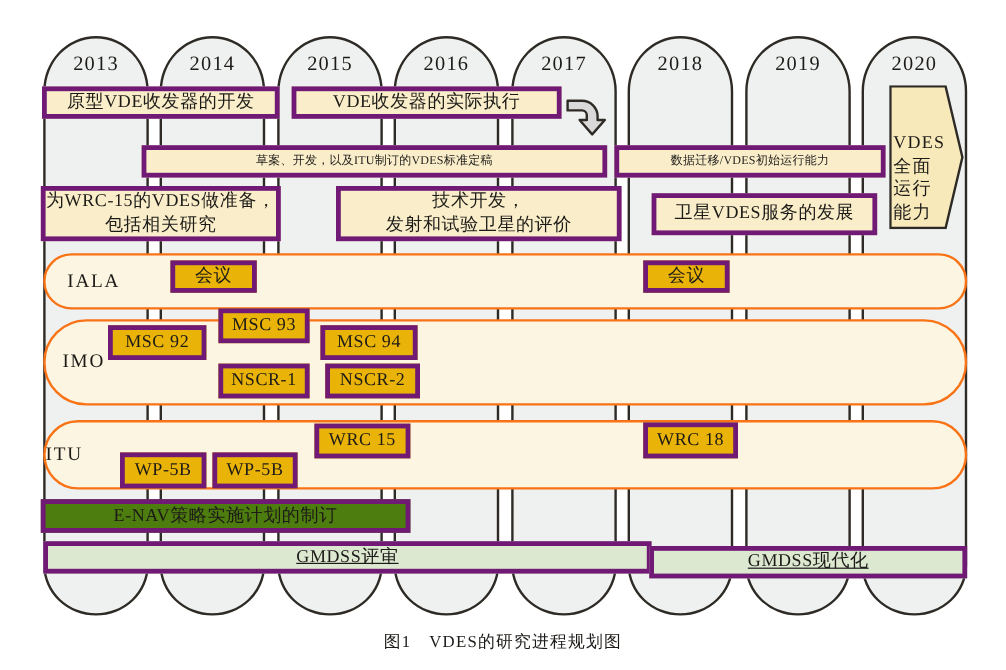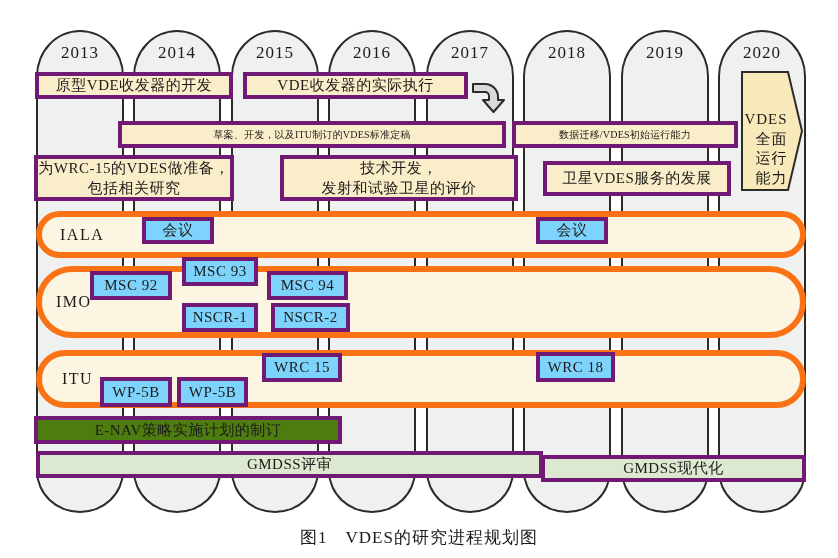--- a/index.html
+++ b/index.html
@@ -6,45 +6,45 @@
   body{font-family:"Liberation Serif","DejaVu Serif",serif;color:#1d1b18;}
   .stage{position:relative;width:838px;height:558px;background:#ffffff;overflow:hidden;}
 
   
   .ycol{position:absolute;top:30px;width:88px;height:483px;background:#eef1ef;
         border:2px solid #2e2a25;border-radius:44px 44px 44px 44px / 46px 46px 42px 42px;
         z-index:1;box-sizing:border-box;}
   .year{margin-top:11px;text-align:center;font-size:17px;letter-spacing:1px;}
 
   
-  .orgbar{position:absolute;left:36px;width:770px;background:#fcf5e1;border:6px solid #f97316;
+  .orgbar{position:absolute;left:36px;width:770px;background:#fcf5e1;border:2px solid #f97316;
           z-index:2;box-sizing:border-box;display:flex;align-items:center;}
   .orglabel{font-size:16px;letter-spacing:1.5px;}
 
   
   .box{position:absolute;z-index:3;box-sizing:border-box;border:4px solid #701a75;
        display:flex;align-items:center;justify-content:center;text-align:center;
        font-size:15px;letter-spacing:0.5px;line-height:1.35;white-space:pre-line;}
   .task{background:#faeeca;}
-  .event{background:#7dd3fc;letter-spacing:0.5px;}
-  .program{background:#dce8d0;}
+  .event{background:#eab308;letter-spacing:0.5px;}
+  .program{background:#dce8d0;text-decoration:underline;}
   .enav{background:#4d7c0f;}
   .s14{font-size:10px;letter-spacing:0.2px;}
 
   
   .pent{position:absolute;left:741px;top:71px;width:63px;height:120px;z-index:3;}
   .pent svg{position:absolute;left:0;top:0;}
   .pentlabel{position:absolute;left:0;top:0;width:50px;height:156px;display:flex;
-             align-items:center;justify-content:center;text-align:right;font-size:15px;
+             align-items:center;justify-content:center;text-align:left;font-size:15px;
              letter-spacing:1px;line-height:1.3;white-space:pre-line;}
 
   .flowarrow{position:absolute;left:470px;top:77px;z-index:3;}
 
   .caption{position:absolute;left:0;top:526px;width:100%;text-align:center;
-           font-size:17px;letter-spacing:1px;}
+           font-size:14px;letter-spacing:1px;}
 </style>
 </head>
 <body>
 
 <div class="stage">
 
   <div class="ycol" style="left:36px">
       <div class="year">2013</div>
     </div>
   <div class="ycol" style="left:133px">
@@ -68,21 +68,21 @@
   <div class="ycol" style="left:718px">
       <div class="year">2020</div>
     </div>
 
   <div class="orgbar" style="top:211px;height:47px;border-radius:24px;padding-left:18px">
     <span class="orglabel">IALA</span>
   </div>
   <div class="orgbar" style="top:266px;height:72px;border-radius:36px;padding-left:14px">
     <span class="orglabel">IMO</span>
   </div>
-  <div class="orgbar" style="top:350px;height:58px;border-radius:29px;padding-left:20px">
+  <div class="orgbar" style="top:350px;height:58px;border-radius:29px;">
     <span class="orglabel">ITU</span>
   </div>
 
   <div class="box task" style="left:35px;top:72px;width:198px;height:27px">原型VDE收发器的开发</div>
   <div class="box task" style="left:243px;top:72px;width:225px;height:27px">VDE收发器的实际执行</div>
   <div class="box task s14" style="left:118px;top:121px;width:388px;height:27px">草案、开发，以及ITU制订的VDES标准定稿</div>
   <div class="box task s14" style="left:512px;top:121px;width:226px;height:27px">数据迁移/VDES初始运行能力</div>
   <div class="box task" style="left:34px;top:155px;width:200px;height:46px">为WRC-15的VDES做准备，
 包括相关研究</div>
   <div class="box task" style="left:280px;top:155px;width:238px;height:46px">技术开发，

